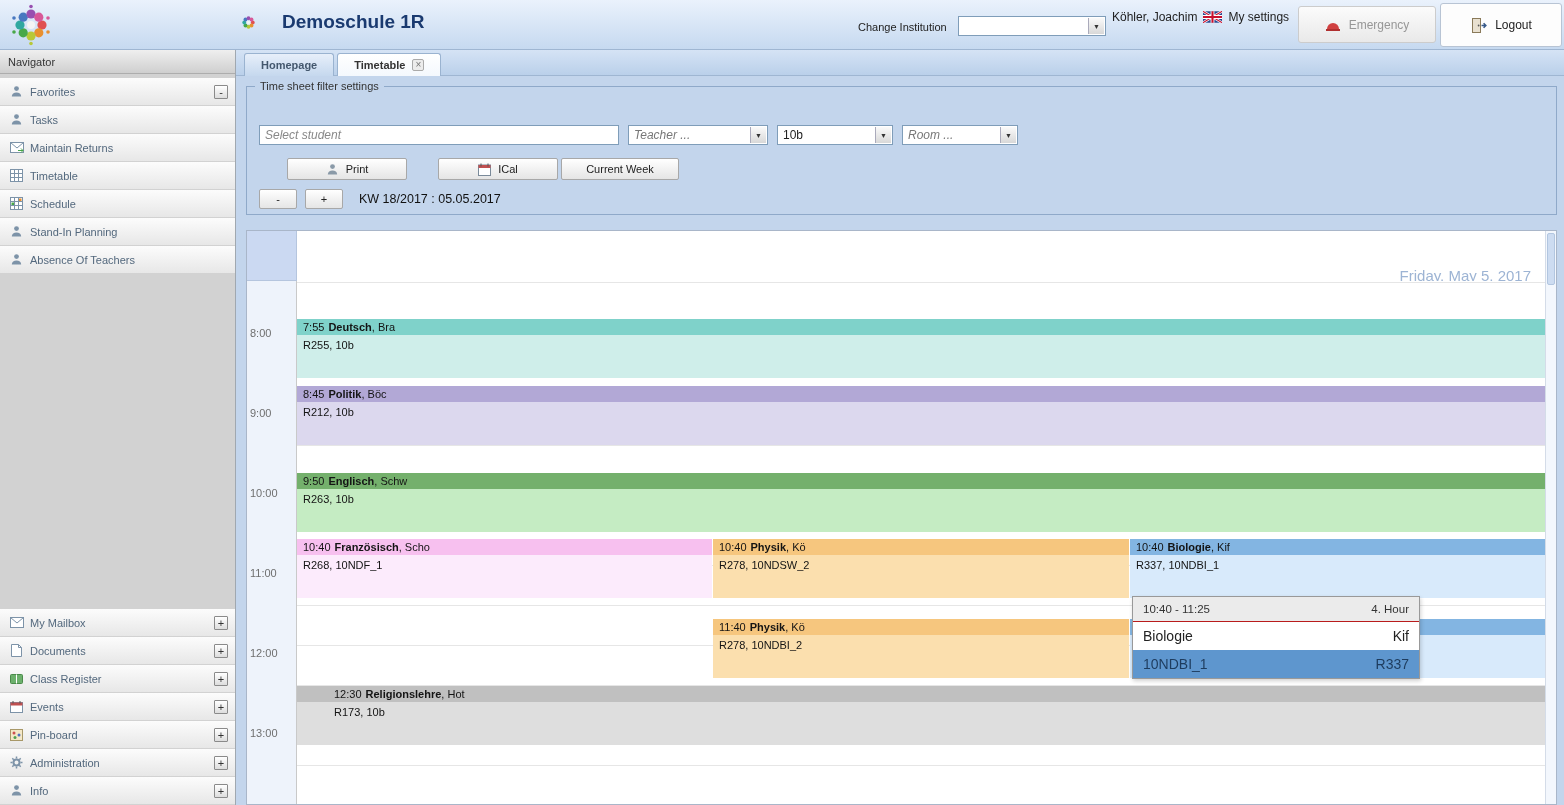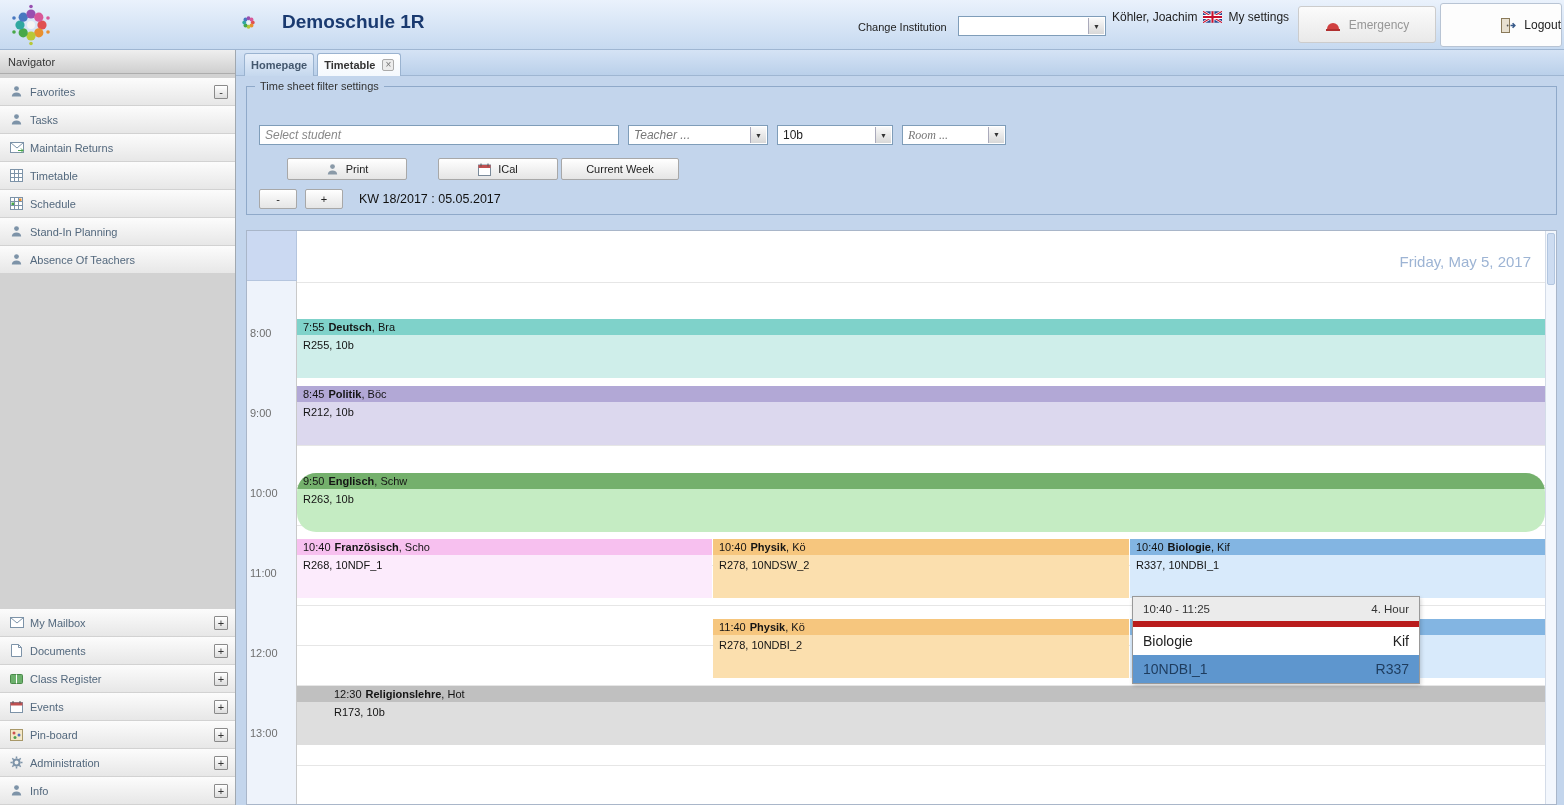--- a/index.html
+++ b/index.html
@@ -21,69 +21,69 @@
   .ddarrow { position:absolute; right:1px; top:1px; bottom:1px; width:16px;
              background:linear-gradient(#fafafa,#d8d8d8); border-left:1px solid #aab;
              font-size:7px; color:#333; display:flex; align-items:center; justify-content:center; }
   .user-block { position:absolute; left:1112px; top:10px; display:flex; align-items:center; gap:6px; font-size:12px; }
   .my-settings { cursor:pointer; }
   .btn-emergency { position:absolute; left:1298px; top:6px; width:138px; height:37px;
                    background:linear-gradient(#fbfbfb,#e9e9e9); border:1px solid #ccc; border-radius:3px;
                    display:flex; align-items:center; justify-content:center; gap:8px; color:#979797; font-size:12px; cursor:pointer; }
   .btn-logout { position:absolute; left:1440px; top:3px; width:122px; height:44px;
                 background:#fdfdfd; border:1px solid #b8c4d4; border-radius:3px;
-                display:flex; align-items:center; justify-content:flex-end; gap:8px; font-size:12px; color:#222; cursor:pointer; }
+                display:flex; align-items:center; justify-content:center; gap:8px; font-size:12px; color:#222; cursor:pointer; }
 
   
   .sidebar { position:absolute; left:0; top:50px; width:236px; bottom:0;
              background:#d2d2d2; border-right:1px solid #a0a8b0; }
   .nav-title { height:24px; line-height:24px; padding-left:8px; font-size:11px; color:#333;
                background:linear-gradient(#efefef,#cfcfcf); border-bottom:1px solid #adadad; }
   .srow { height:27px; margin-bottom:1px; display:flex; align-items:center; padding:0 7px 0 8px;
           background:linear-gradient(#fcfcfc,#e7e7e7); color:#53687d; cursor:pointer; }
   .srow span.lbl { white-space:nowrap; }
   .sicon { width:17px; margin-right:5px; display:flex; justify-content:center; }
   .pm { margin-left:auto; width:14px; height:14px; border:1px solid #8a8a8a; border-radius:1px;
         background:linear-gradient(#fff,#ddd); font-size:11px; line-height:12px; text-align:center; color:#333; cursor:pointer; }
   .fav-head { margin-top:4px; }
   .bottom-sections { position:absolute; left:0; bottom:0; width:100%; }
 
   
   .main { position:absolute; left:236px; top:50px; right:0; bottom:0; }
   .tabbar { height:26px; padding:3px 0 0 8px; background:linear-gradient(#d5e3f5,#bad0ea);
             border-bottom:1px solid #9fb6d2; display:flex; gap:3px; }
-  .tab { padding:0 6px; height:23px; display:flex; align-items:center; gap:7px;
+  .tab { padding:0 16px; height:23px; display:flex; align-items:center; gap:7px;
          font-size:11px; font-weight:bold; color:#44586e; cursor:pointer;
          background:linear-gradient(#e7effa,#c5d8ee); border:1px solid #9ab3d0; border-bottom:none; border-radius:3px 3px 0 0; }
   .tab.active { background:linear-gradient(#ffffff,#f4f8fd); color:#333; }
   .tclose { width:12px; height:12px; line-height:10px; text-align:center; font-size:10px; font-weight:normal;
             color:#777; background:#ececec; border:1px solid #aaa; border-radius:2px; cursor:pointer; }
 
   fieldset.filter { position:absolute; left:10px; top:30px; width:1311px; height:135px;
                     border:1px solid #8fa9c9; }
   fieldset.filter legend { margin-left:8px; padding:0 5px; font-size:11px; color:#333; }
   .f-row1 { position:absolute; left:12px; top:33px; display:flex; gap:9px; }
   .f-row2 { position:absolute; left:12px; top:66px; display:flex; gap:3px; }
   .f-row3 { position:absolute; left:12px; top:97px; display:flex; gap:8px; align-items:center; }
   .inp { width:360px; height:20px; border:1px solid #7f9db9; padding:0 5px; font-size:12px;
          font-family:inherit; color:#333; background:#fff; }
   .inp::placeholder { color:#888; font-style:italic; }
-  .dd-teacher { width:140px; } .dd-class { width:116px; } .dd-room { width:104px;font-family:Liberation Serif, serif; }
+  .dd-teacher { width:140px; } .dd-class { width:116px; } .dd-room { width:116px; }
   .btn { height:22px; background:linear-gradient(#ffffff,#e5e5e5); border:1px solid #a8a8a8; border-radius:2px;
          font-size:11px; color:#222; font-family:inherit; display:inline-flex; align-items:center; justify-content:center; gap:7px; cursor:pointer; }
   .btn-print,.btn-ical { width:120px;margin-left:28px; } .btn-week { width:118px; }
   .btn-sm { width:38px; height:20px; }
   .week-label { margin-left:8px; font-size:12.5px; color:#111; }
 
   
   .calendar { position:absolute; left:10px; top:180px; width:1311px; height:575px;
               background:#fff; border:1px solid #a9b6c9; }
   .cal-corner { position:absolute; left:0; top:0; width:50px; height:50px; background:#cbd9f2;
                 border-right:1px solid #b5c5de; border-bottom:1px solid #b5c5de; }
-  .cal-head { position:absolute; left:50px; top:2px; right:11px; height:58px; border-bottom:1px solid #c9c9c9;
+  .cal-head { position:absolute; left:50px; top:16px; right:11px; height:58px; border-bottom:1px solid #c9c9c9;
               display:flex; align-items:center; justify-content:flex-end; padding-right:14px;
               font-size:15px; color:#9db4d4; background:#fff; }
   .cal-gutter { position:absolute; left:0; top:50px; width:50px; bottom:0;
                 background:#eef3fb; border-right:1px solid #c9c9c9; }
   .tlabel { position:absolute; right:6px; width:40px; text-align:left; font-size:11px; color:#6f6f6f; }
   .cal-grid { position:absolute; left:50px; top:50px; right:11px; bottom:0; background-color:#fff;
               background-image:repeating-linear-gradient(to bottom, transparent 0 39px, #e6e6e6 39px 40px);
               background-position:0 5px; }
   .cal-scroll { position:absolute; right:0; top:0; width:11px; bottom:0; background:#f3f7fd; border-left:1px solid #d4dce8; }
   .cal-thumb { position:absolute; left:1px; right:1px; top:2px; height:52px;
@@ -92,31 +92,31 @@
   .ev { position:absolute; height:59px; padding:1px 6px; font-size:11px; color:#141414; line-height:15px;
         cursor:pointer; overflow:hidden; }
   .ev .l1 .t { margin-right:4px; }
   .ev .l2 { margin-top:3px; }
   .ev-full { left:0; width:1248px; }
   .ev-c1 { left:0; width:415px; }
   .ev-c2 { left:416px; width:416px; }
   .ev-c3 { left:833px; width:415px; }
   .ev-deutsch  { background:linear-gradient(to bottom,#7fd2ca 0 16px,#cfeeea 16px); }
   .ev-politik  { background:linear-gradient(to bottom,#b2a8d6 0 16px,#dcd8ee 16px); }
-  .ev-englisch { background:linear-gradient(to bottom,#74b06c 0 16px,#c5ecc3 16px);border-radius:19px; }
+  .ev-englisch { background:linear-gradient(to bottom,#74b06c 0 16px,#c5ecc3 16px); }
   .ev-franz    { background:linear-gradient(to bottom,#f7c0ef 0 16px,#fcebfc 16px); }
   .ev-physik   { background:linear-gradient(to bottom,#f6c67e 0 16px,#fbdfae 16px); }
   .ev-bio      { background:linear-gradient(to bottom,#83b5e2 0 16px,#d8eafb 16px); }
   .ev-sowi     { background:linear-gradient(to bottom,#e5c300 0 16px,#fed900 16px); }
   .ev-reli     { background:linear-gradient(to bottom,#c0c0c0 0 16px,#dedede 16px);padding-left:37px; }
 
   .tooltip { position:absolute; left:835px; top:315px; width:288px; background:#fff;
              border:1px solid #999; box-shadow:1px 2px 4px rgba(0,0,0,0.18); z-index:10; }
   .tt-row { display:flex; justify-content:space-between; align-items:center; padding:6px 10px; }
-  .tt-head { background:#ebebeb; font-size:11.5px; color:#333; border-bottom:6px solid #b91c1c; }
+  .tt-head { background:#ebebeb; font-size:11.5px; color:#333; border-bottom:1px solid #b91c1c; }
   .tt-mid  { font-size:14px; color:#222; }
   .tt-foot { background:#5e96ce; font-size:14px; color:#1e3c5e; }
 </style>
 </head>
 <body>
 
 <div class="header">
   <div class="logo">
     <svg width="42" height="44" viewBox="0 0 42 44">
       <circle cx="32" cy="22" r="4.6" fill="#e05050"></circle>

